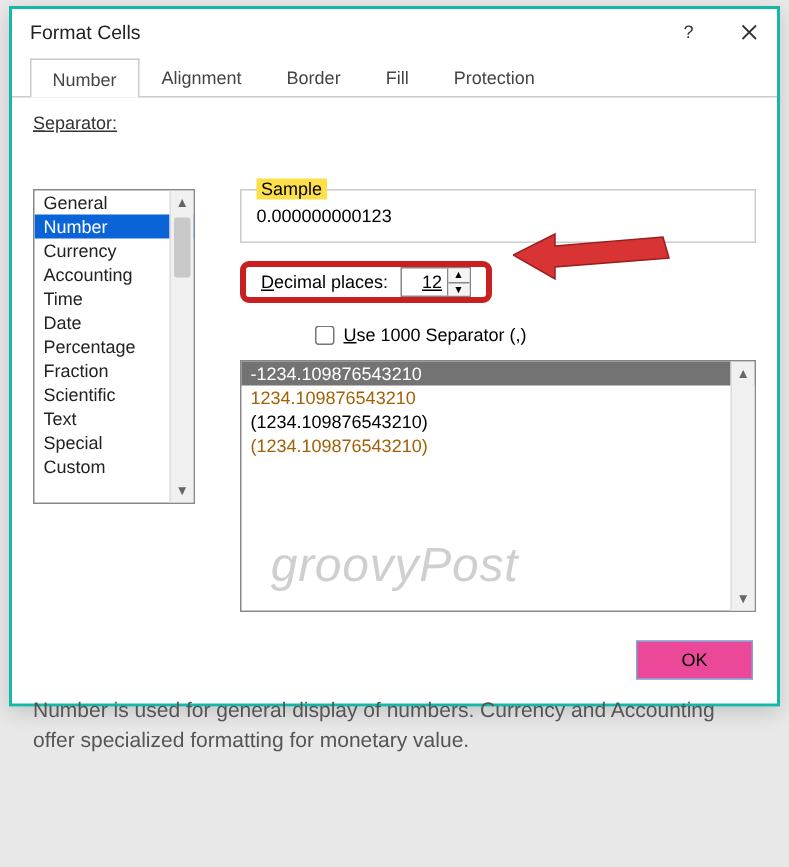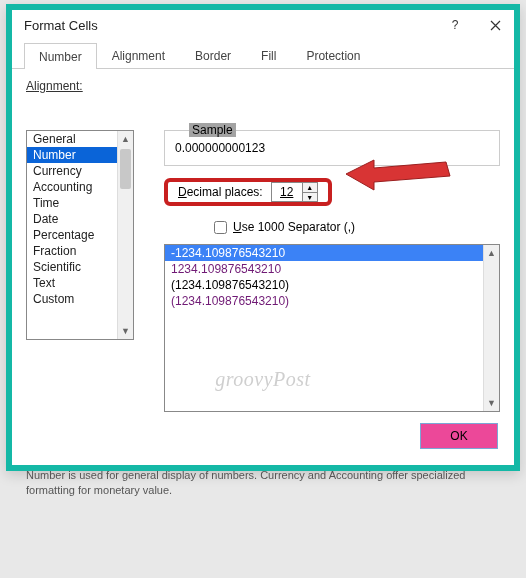--- a/index.html
+++ b/index.html
@@ -1,56 +1,56 @@
 <!DOCTYPE html>
 <html><head>
 <meta charset="utf-8">
 <style>
 * { box-sizing: border-box; margin: 0; padding: 0; font-family: "Segoe UI", Tahoma, sans-serif; font-size: 12px; }
 body { background: #e8e8e8; width: 526px; height: 578px; position: relative; }
-.dialog { position: absolute; left: 6px; top: 4px; width: 514px; height: 467px; background: #fff; border: 6px solid #14b8a6; box-shadow: 0 4px 12px rgba(0,0,0,0.15); }
+.dialog { position: absolute; left: 6px; top: 4px; width: 514px; height: 467px; background: #fff; border: 2px solid #14b8a6; box-shadow: 0 4px 12px rgba(0,0,0,0.15); }
 .titlebar { height: 30px; display: flex; align-items: center; padding: 0 8px 0 12px; justify-content: space-between; }
 .title-text { font-size: 13px; color: #222; }
 .title-btns { display: flex; gap: 18px; align-items: center; }
 .title-btn { width: 22px; height: 22px; display:flex; align-items:center; justify-content:center; cursor:pointer; color:#333;}
 .tabs { display:flex; border-bottom:1px solid #ccc; padding-left:12px; margin-top:2px;}
 .tab { padding: 6px 14px 5px; border:1px solid transparent; border-bottom:none; color:#444; cursor:pointer; position:relative;}
 .tab.active { border-color:#ccc; background:#fff; top:1px; }
 .content { padding: 10px 14px; }
 .cat-label { text-decoration: underline; color:#333; margin-bottom:4px; display:block;}
 .row { display:flex; gap:30px;margin-top:37px; }
 .listbox { width:108px; height:210px; border:1px solid #888; background:#fff; position:relative; overflow:hidden;}
 .listbox .opt { padding:1px 6px; cursor:pointer; color:#222;}
 .listbox .opt.selected { background:#0a64d8; color:#fff;}
 .scrollbar { position:absolute; right:0; top:0; bottom:0; width:16px; background:#f0f0f0; border-left:1px solid #ddd;}
 .scroll-thumb { position:absolute; left:2px; right:2px; top:18px; height:40px; background:#c8c8c8; border-radius:2px;}
 .scroll-arrow { position:absolute; left:0; right:0; height:16px; display:flex; align-items:center; justify-content:center; color:#666; font-size:9px;}
 .scroll-arrow.up{top:0}.scroll-arrow.down{bottom:0}
 .right-pane { flex:1; }
 .sample-box { border:1px solid #ccc; padding:10px 10px 10px 10px; margin-bottom:8px; position:relative; font-size:11px;}
-.sample-box .gl { position:absolute; top:-8px; left:24px; background:#a3a3a3; padding:0 3px;}
+.sample-box .gl { position:absolute; top:-8px; left:10px; background:#fde047; padding:0 3px;}
 .highlight-box { border:4px solid #c82020; border-radius:6px; display:inline-flex; align-items:center; padding:0 10px; gap:8px; margin:4px 0 8px 0;}
 .spinner { display:inline-flex; align-items:center; border:1px solid #888;}
-.spinner input { width:30px; border:none; padding:1px 3px; text-align:center; outline:none;text-decoration:underline;}
+.spinner input { width:30px; border:none; padding:1px 3px; text-align:right; outline:none;text-decoration:underline;}
 .spin-btns { display:flex; flex-direction:column; border-left:1px solid #888;}
 .spin-btn { width:14px; height:9px; display:flex; align-items:center; justify-content:center; font-size:7px; background:#f4f4f4; cursor:pointer; line-height:1;}
 .spin-btn + .spin-btn { border-top:1px solid #888;}
 .chk { display:flex; align-items:center; gap:6px; margin:6px 0 10px 10px;padding-left:40px;}
 .chk input { width:13px; height:13px;}
 .neg-list { border:1px solid #888; height:168px; position:relative; }
 .neg-item { padding:1px 6px; cursor:pointer;}
-.neg-item.sel { background:#3b82f6; color:#fff;}
-.neg-item.red { color:#701a75;}
-.desc { margin:46px 14px 0; color:#555; line-height:1.4; font-size:11px;}
+.neg-item.sel { background:#737373; color:#fff;}
+.neg-item.red { color:#a16207;}
+.desc { margin:46px 14px 0; color:#555; line-height:1.4; font-size:14px;}
 .buttons { position:absolute; right:16px; bottom:16px; display:flex; gap:10px;}
 .btn { min-width:78px; padding:5px 14px; border:1px solid #aaa; background:#ec4899; cursor:pointer; text-align:center;}
 .btn.primary { border-color:#7aa7d6;}
 .arrow-annot { position:absolute; left:334px; top:142px; pointer-events:none;}
 .arrow-svg { width:110px; height:50px;}
-.watermark { position:absolute; left:50%; bottom:74px; transform:translateX(-50%); color:#cfcfcf; font-size:20px; font-style:italic; font-family: Liberation Serif, serif; pointer-events:none; letter-spacing:0.5px;}
+.watermark { position:absolute; left:50%; bottom:74px; transform:translateX(-50%); color:#cfcfcf; font-size:32px; font-style:italic; font-family: Liberation Sans, sans-serif; pointer-events:none; letter-spacing:0.5px;}
 .underline-first::first-letter { text-decoration:underline;}
 </style>
 </head>
 <body>
 
 <div class="dialog">
   <div class="titlebar">
     <div class="title-text">Format Cells</div>
     <div class="title-btns">
       <div class="title-btn">?</div>
@@ -64,33 +64,34 @@
 
   <div class="tabs">
     <div class="tab active"><span>Number</span></div>
     <div class="tab"><span>Alignment</span></div>
     <div class="tab"><span>Border</span></div>
     <div class="tab"><span>Fill</span></div>
     <div class="tab"><span>Protection</span></div>
   </div>
 
   <div class="content">
-    <span class="cat-label underline-first">Alignment:</span>
+    <span class="cat-label underline-first">Separator:</span>
     <div class="row">
       <div class="listbox">
         <div class="opt"><span>General</span></div>
         <div class="opt selected"><span>Number</span></div>
         <div class="opt"><span>Currency</span></div>
         <div class="opt"><span>Accounting</span></div>
         <div class="opt"><span>Time</span></div>
         <div class="opt"><span>Date</span></div>
         <div class="opt"><span>Percentage</span></div>
         <div class="opt"><span>Fraction</span></div>
         <div class="opt"><span>Scientific</span></div>
         <div class="opt"><span>Text</span></div>
+        <div class="opt"><span>Special</span></div>
         <div class="opt"><span>Custom</span></div>
         <div class="scrollbar">
           <div class="scroll-arrow up">▲</div>
           <div class="scroll-thumb"></div>
           <div class="scroll-arrow down">▼</div>
         </div>
       </div>
 
       <div class="right-pane">
         <div class="sample-box">

